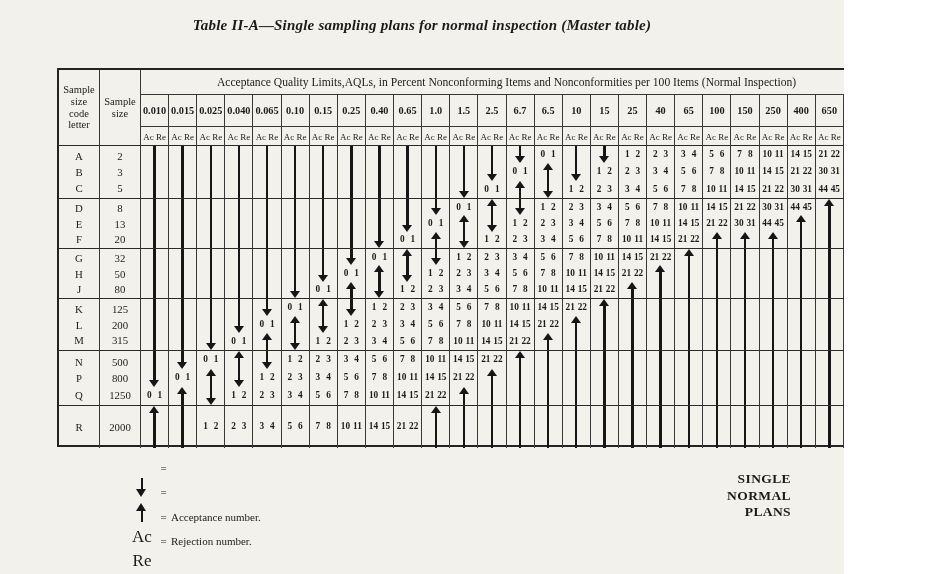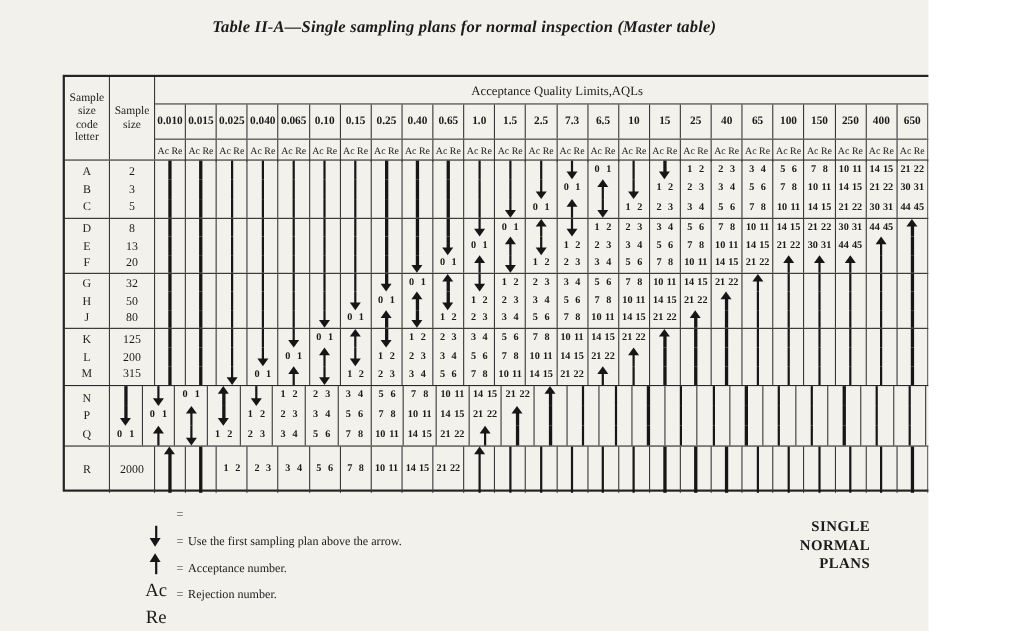--- a/index.html
+++ b/index.html
@@ -81,36 +81,37 @@
         <div>letter</div>
       </div>
       <div class="cornerB">
         <div>Sample</div>
         <div>size</div>
       </div>
       <div class="aqlStack">
         <div class="banner">
             <span>Acceptance Quality Limits, </span>
             <span class="it">AQLs</span>
+            <span>, in Percent Nonconforming Items and Nonconformities per 100 Items (Normal Inspection)</span>
           </div>
         <div class="vals" id="aqlVals">
             <div>0.010</div>
             <div>0.015</div>
             <div>0.025</div>
             <div>0.040</div>
             <div>0.065</div>
             <div>0.10</div>
             <div>0.15</div>
             <div>0.25</div>
             <div>0.40</div>
             <div>0.65</div>
             <div>1.0</div>
             <div>1.5</div>
             <div>2.5</div>
-            <div>7.3</div>
+            <div>6.7</div>
             <div>6.5</div>
             <div>10</div>
             <div>15</div>
             <div>25</div>
             <div>40</div>
             <div>65</div>
             <div>100</div>
             <div>150</div>
             <div>250</div>
             <div>400</div>
@@ -1510,20 +1511,25 @@
                 <i class="shaft"></i>
               </div>
             </div>
           </div>
         </div>
         <div class="block" style="height: 55px;">
           <div class="letterCol">
             <div>N</div>
             <div>P</div>
             <div>Q</div>
+          </div>
+          <div class="sizeCol">
+            <div>500</div>
+            <div>800</div>
+            <div>1250</div>
           </div>
           <div class="dataCols">
             <div class="colCell">
               <div class="sub arr s">
                 <i class="shaft"></i>
               </div>
               <div class="sub arr d">
                 <i class="shaft"></i>
                 <i class="head"></i>
               </div>
@@ -2009,21 +2015,20 @@
       <span class="legEq">=</span>
     </div>
     <div class="legRow">
       <span class="legSym">
           <span class="legArrow up">
             <i class="shaft"></i>
             <i class="head"></i>
           </span>
         </span>
       <span class="legEq">=</span>
-      <span class="legTxt">Use the first sampling plan above the arrow.</span>
     </div>
     <div class="legRow">
       <span class="legSym">Ac</span>
       <span class="legEq">=</span>
       <span class="legTxt">Acceptance number.</span>
     </div>
     <div class="legRow">
       <span class="legSym">Re</span>
       <span class="legEq">=</span>
       <span class="legTxt">Rejection number.</span>

